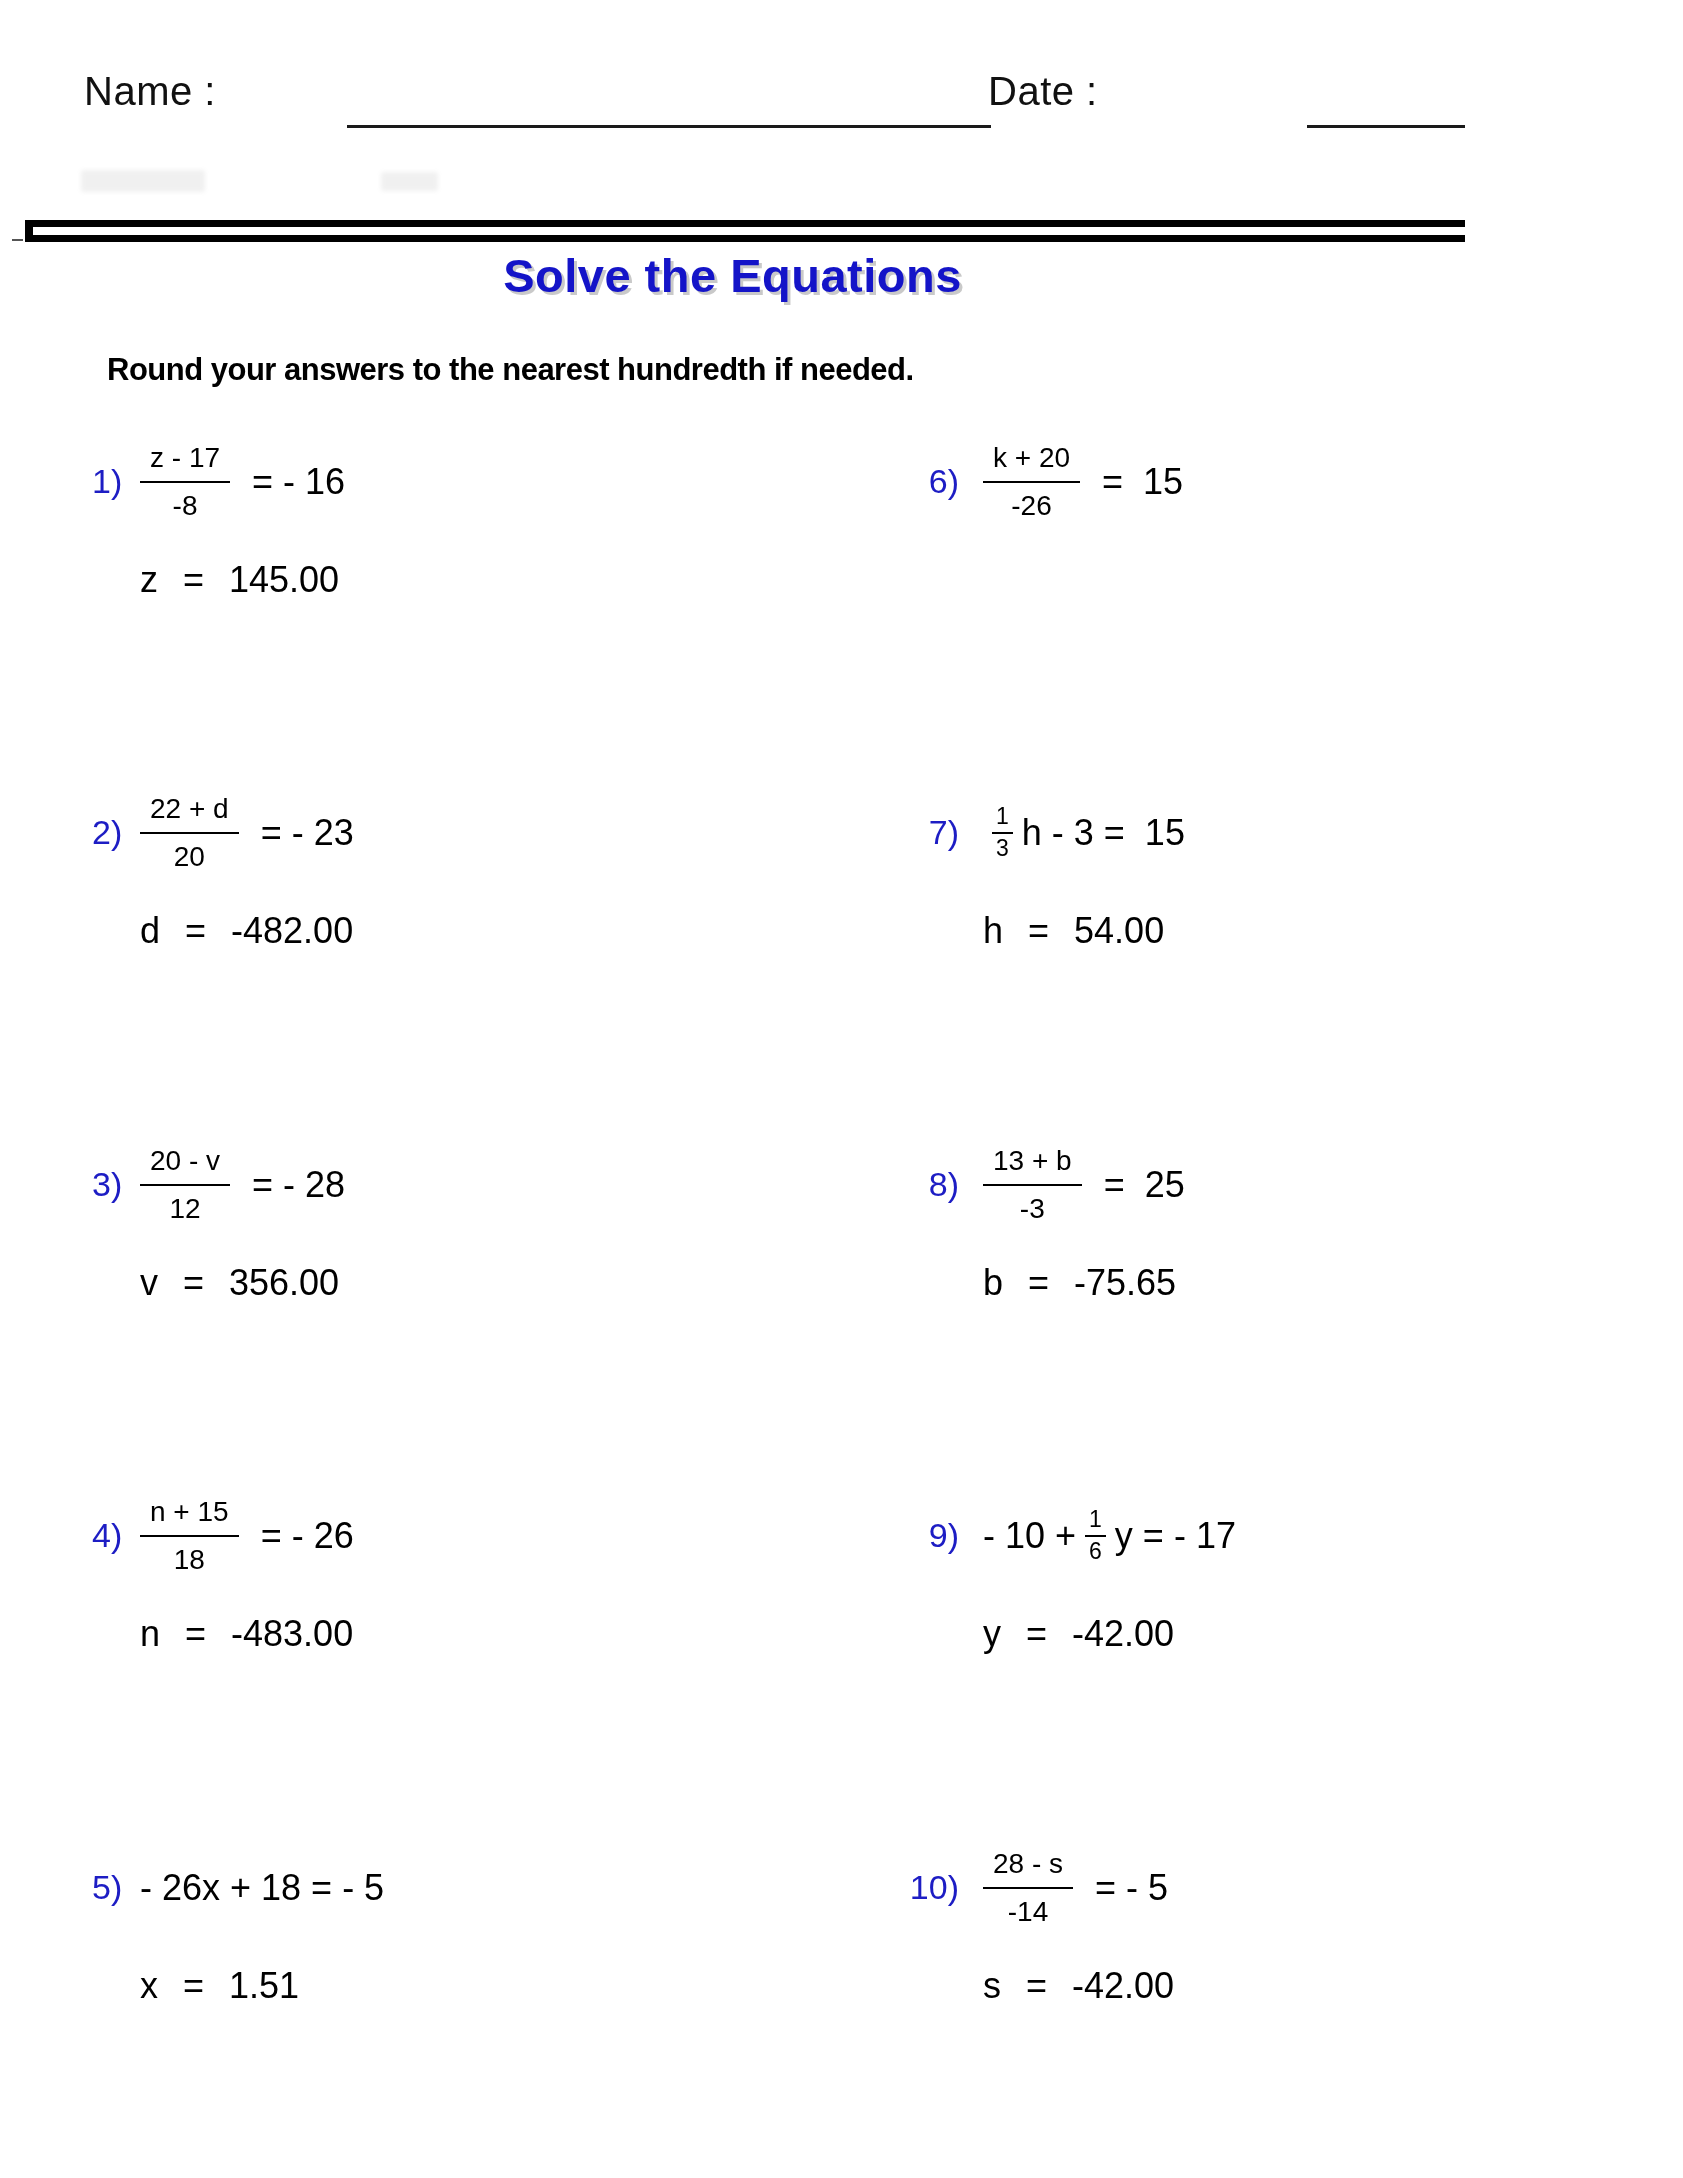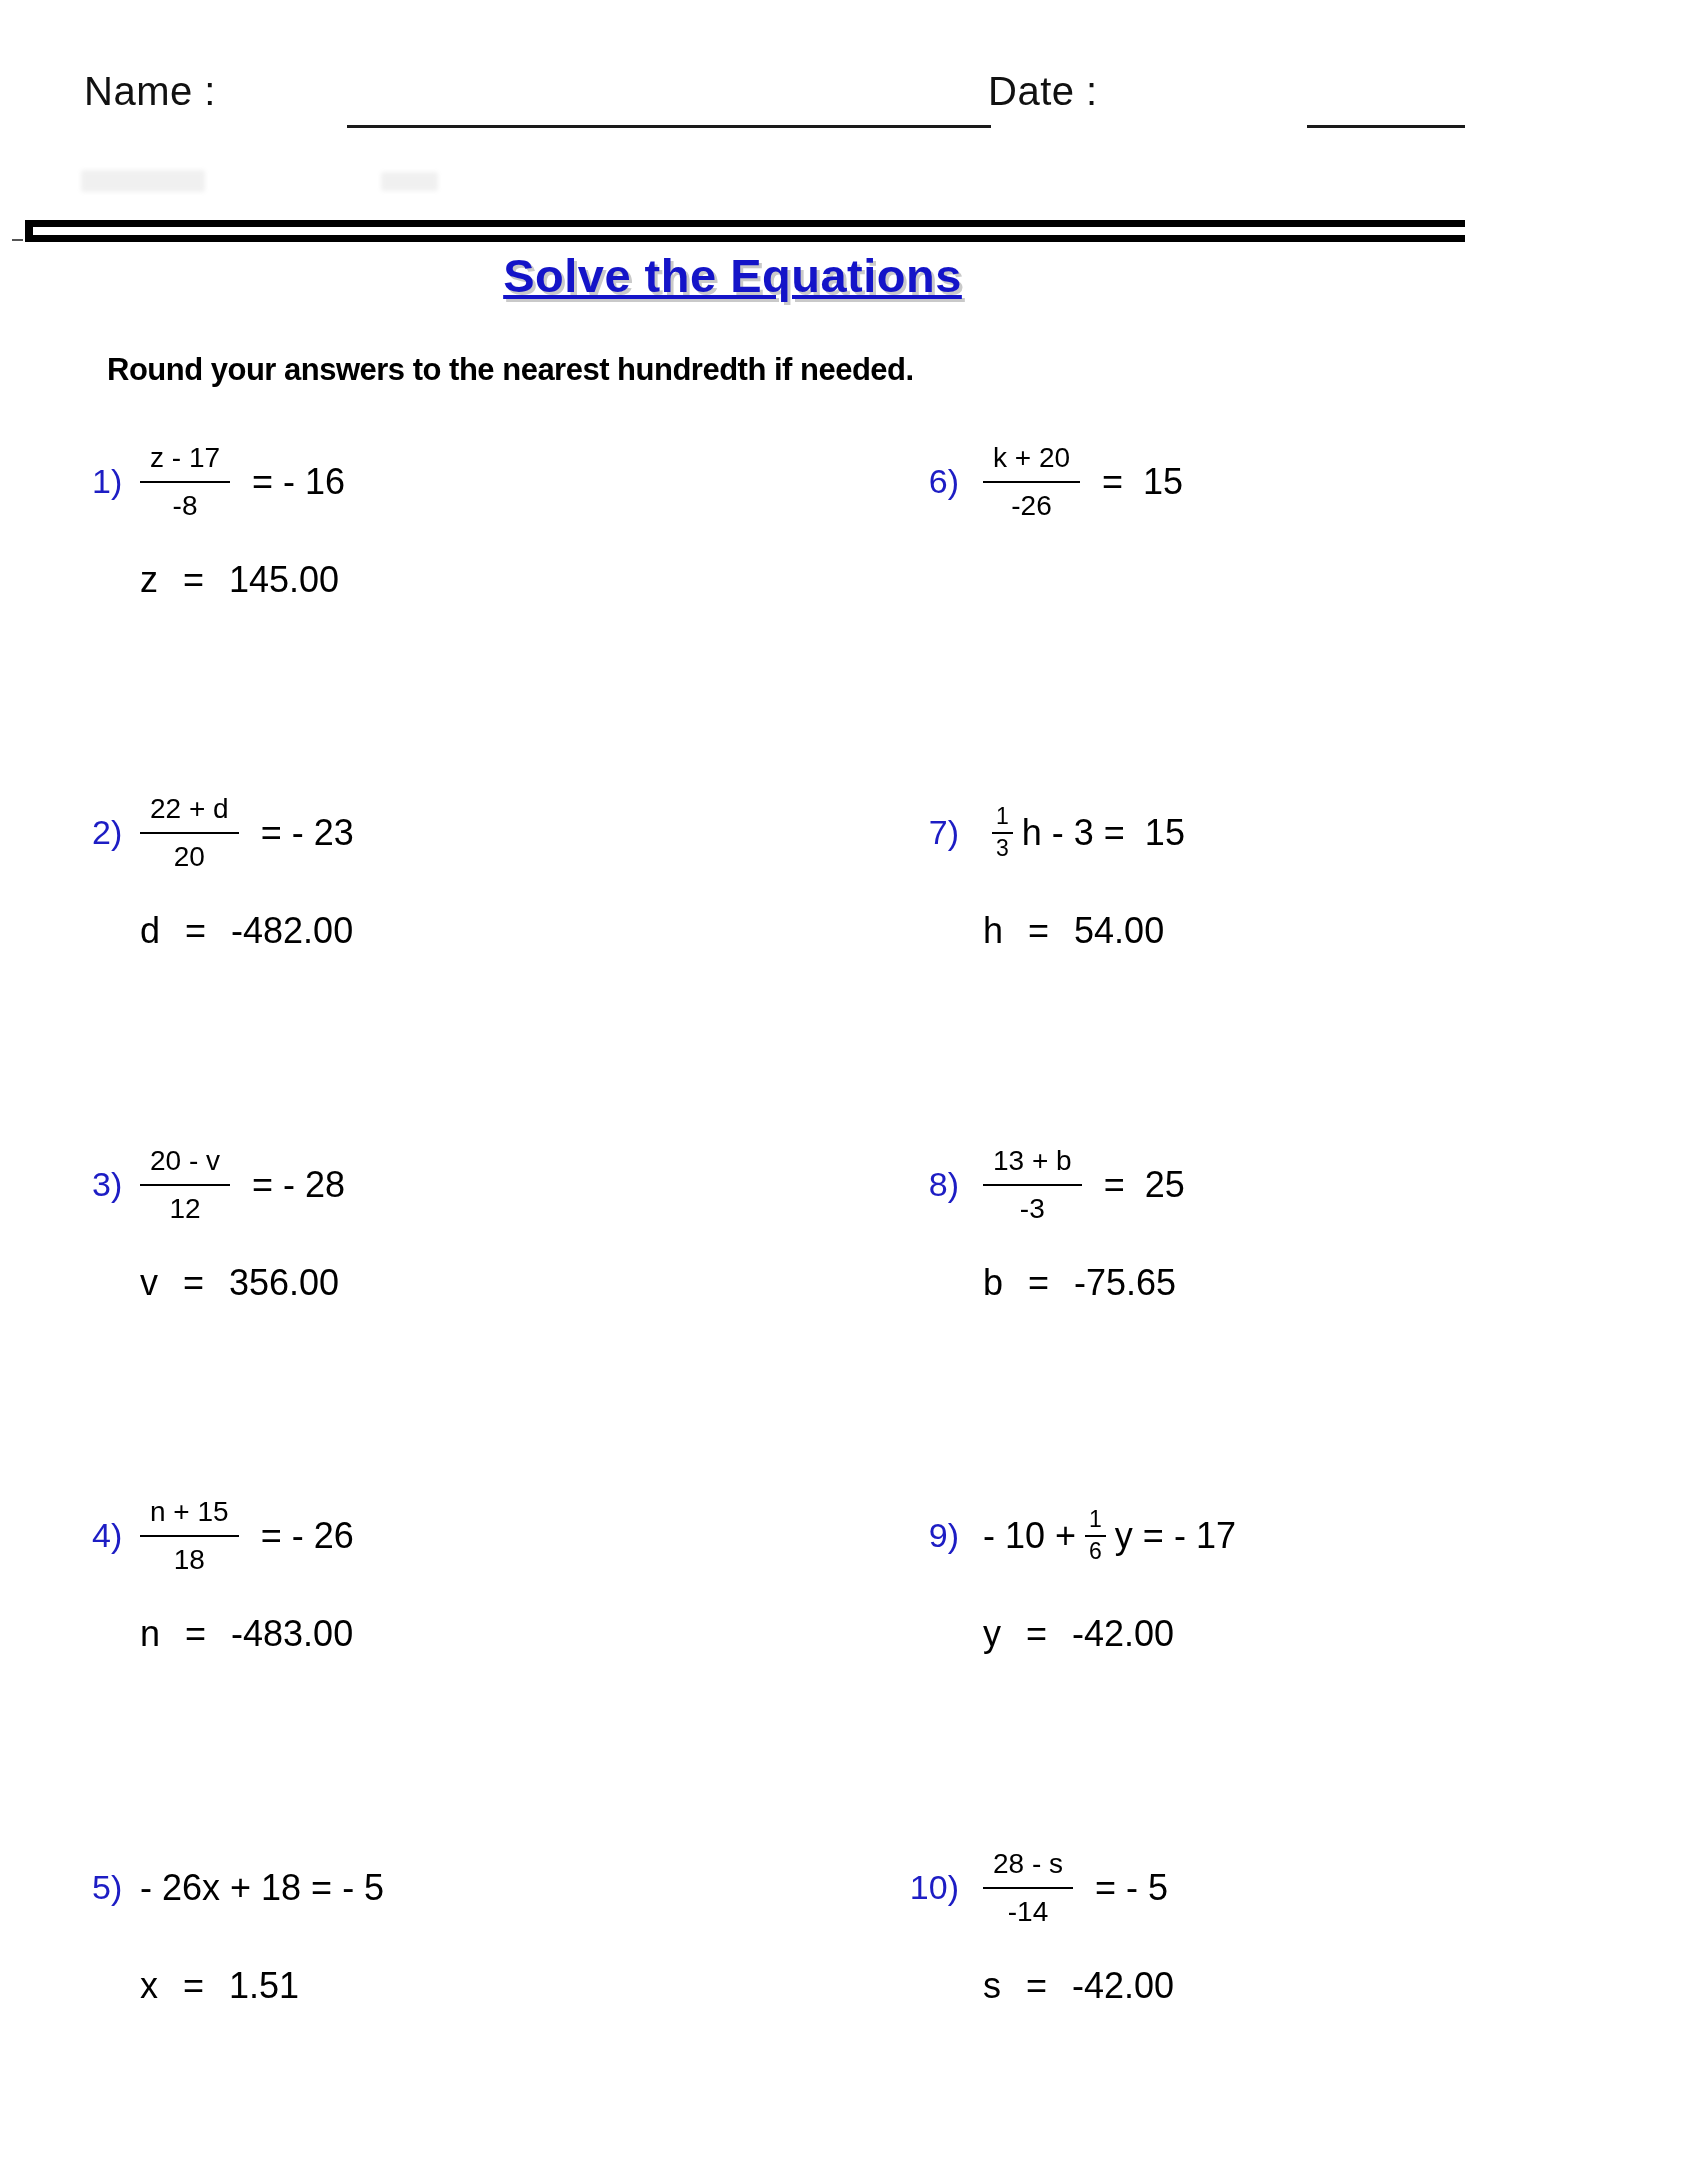--- a/index.html
+++ b/index.html
@@ -38,21 +38,20 @@
   .dash { position: absolute; height: 2px; background: #555; }
   .dash-left  { left: 12px;   top: 239px; width: 11px; }
   .dash-right { left: 1645px; top: 238px; width: 27px; }
 
   
   .title {
     position: absolute; left: 0; top: 248px; width: 100%;
     text-align: center; font-size: 47px; font-weight: bold;
     color: var(--title-blue); text-shadow: 3px 3px 0 var(--title-shadow);
     letter-spacing: 0.5px;
-    text-decoration: underline;
   }
   .instruction {
     position: absolute; left: 107px; top: 352px;
     font-size: 31px; font-weight: bold; letter-spacing: -0.5px;
   }
 
   
   .problem { position: absolute; width: 752px; }
   .col-left  { left: 92px; }
   .col-right { left: 908px; }

